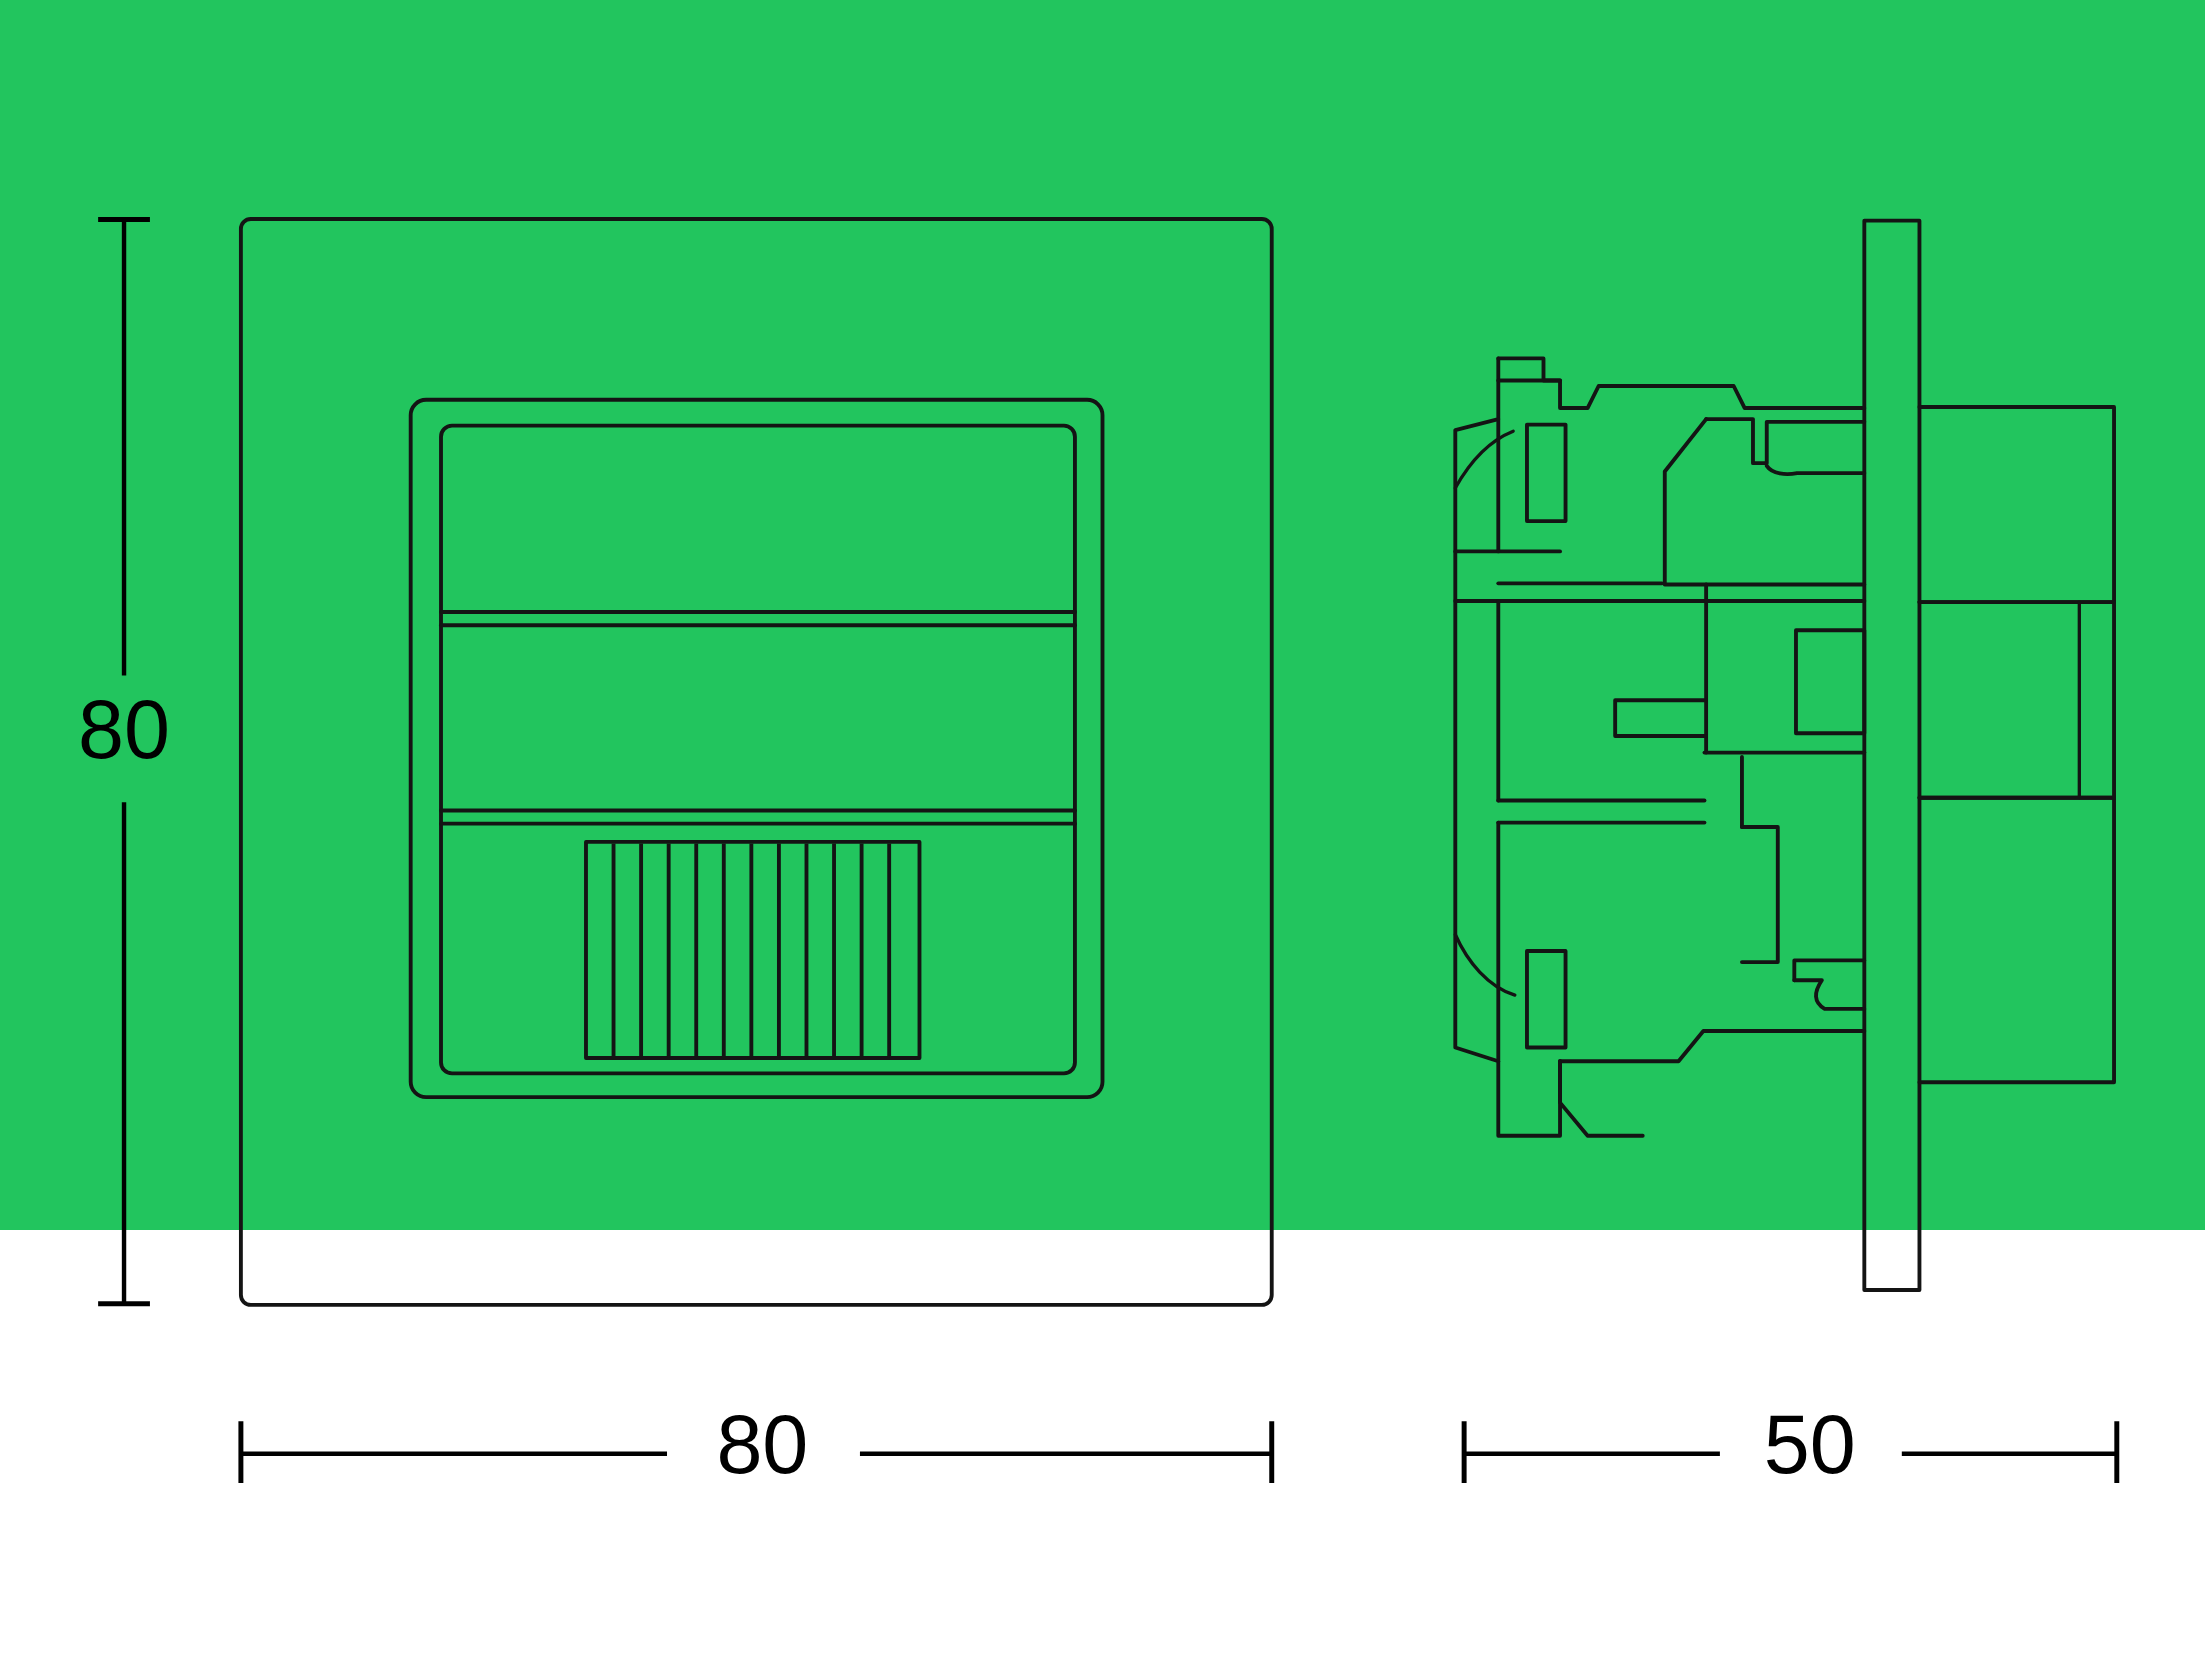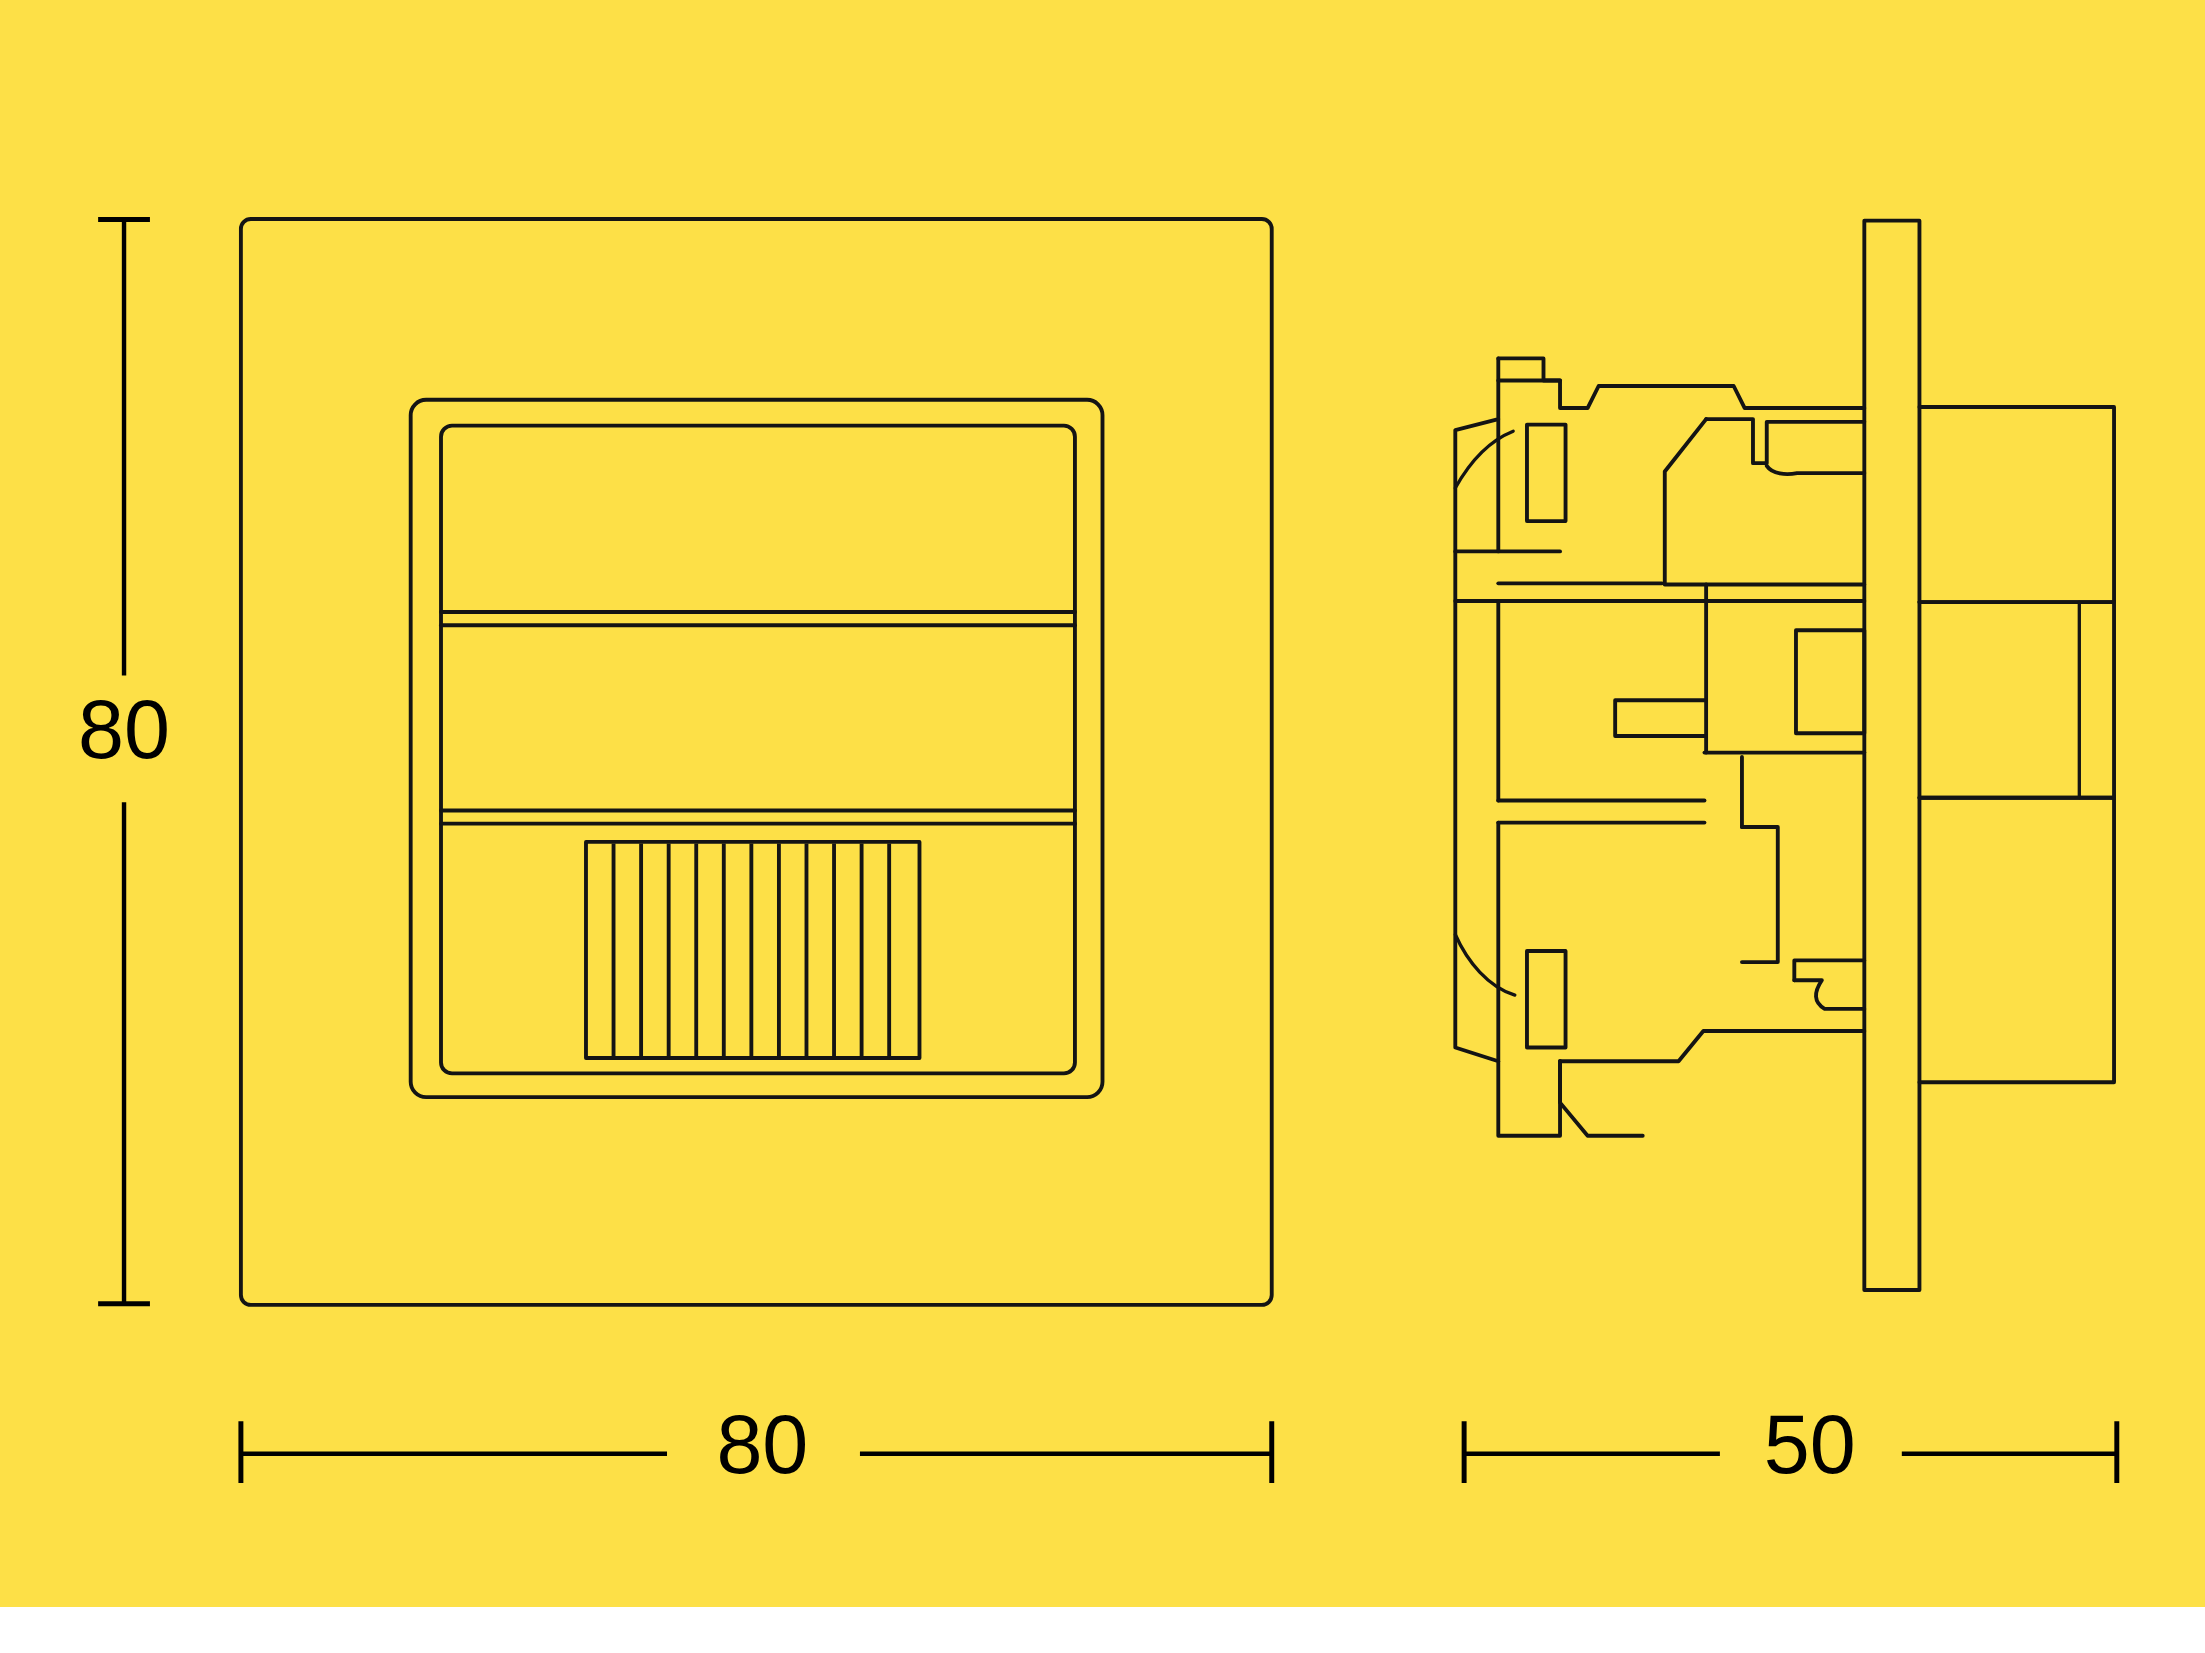--- a/index.html
+++ b/index.html
@@ -9,22 +9,22 @@
   }
   body {
     width: 2205px;
     height: 1654px;
     font-family: "Liberation Sans", sans-serif;
     overflow: hidden;
   }
   #drawing-root {
     position: relative;
     width: 2205px;
-    height: 1607px;
-    background: #fde047;
+    height: 1230px;
+    background: #22c55e;
   }
   svg#technical-drawing {
     display: block;
     width: 2205px;
     height: 1654px;
   }
   .outline {
     fill: none;
     stroke: #141414;
     stroke-width: 7;

